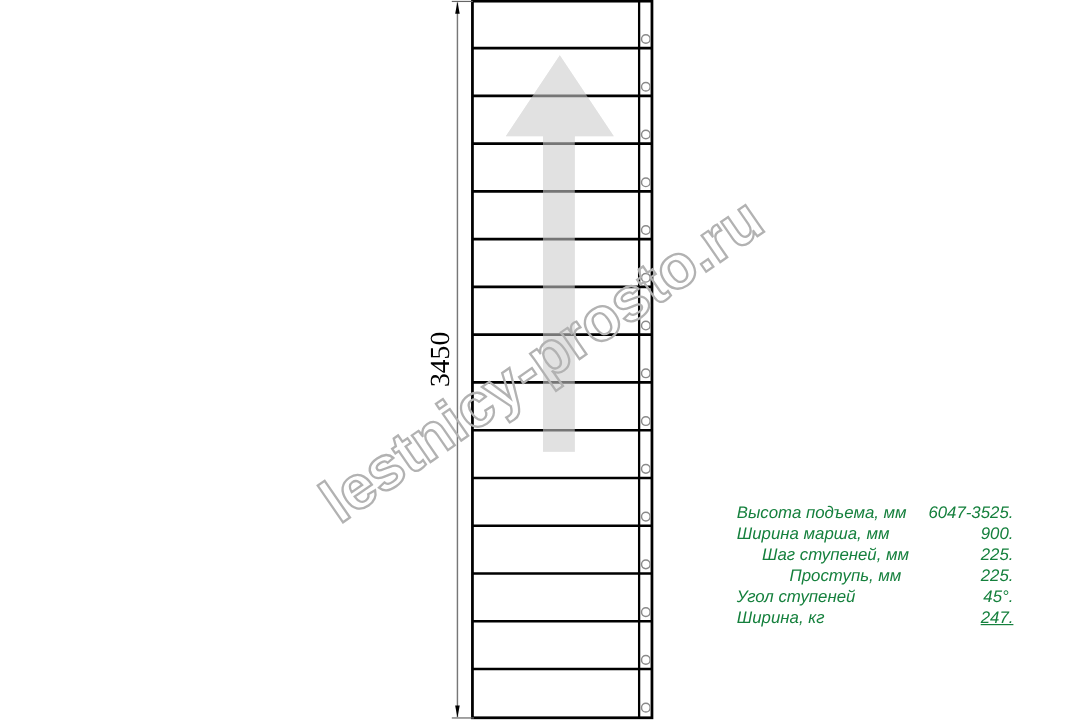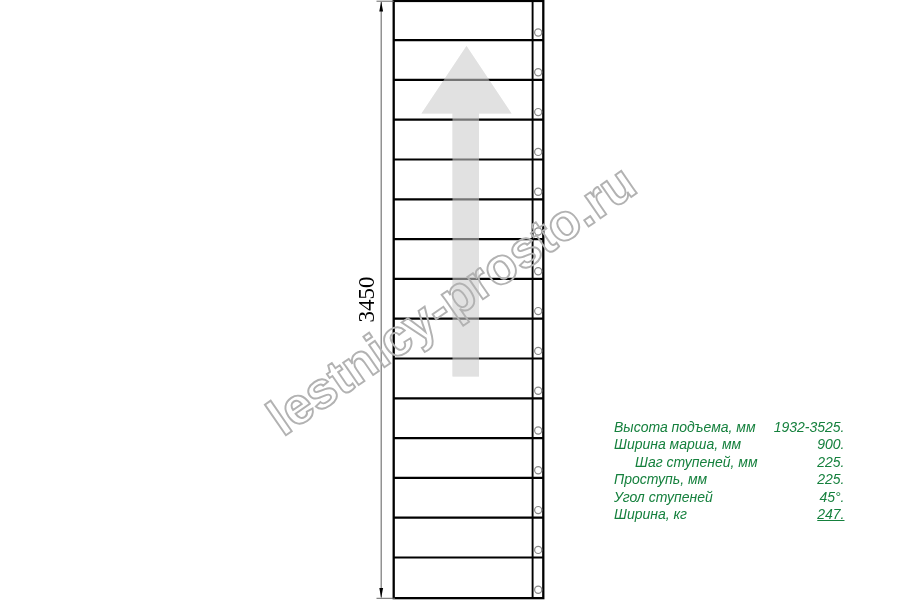--- a/index.html
+++ b/index.html
@@ -67,25 +67,25 @@
   <path d="M381.2,598 L383.1,588 L379.3,588 Z" fill="#000000"></path>
 
   <text x="0" y="0" transform="translate(374,322.5) rotate(-90)" font-family="Liberation Serif, serif" font-size="23" fill="#000000">3450</text>
 
   <text x="0" y="0" transform="translate(283,437.2) rotate(-34.6)" font-family="Liberation Sans, sans-serif" font-size="51.3" font-weight="bold" fill="none" stroke="#b2b2b2" stroke-width="1.9">lestnicy-prosto.ru</text>
 </svg>
 
 
 <div style="position:absolute;left:614px;top:419px;width:230.5px;font-style:italic;font-size:14px;line-height:17.45px;color:#15803d;">
 
-  <div style="position:relative;"><span>Высота подъема, мм</span><span style="position:absolute;right:0;">1932-3525.</span></div>
+  <div style="position:relative;"><span>Высота подъема, мм</span><span style="position:absolute;right:0;">6047-3525.</span></div>
 
   <div style="position:relative;"><span>Ширина марша, мм</span><span style="position:absolute;right:0;">900.</span></div>
 
   <div style="position:relative;margin-left:21px;"><span>Шаг ступеней, мм</span><span style="position:absolute;right:0;">225.</span></div>
 
-  <div style="position:relative;"><span>Проступь, мм</span><span style="position:absolute;right:0;">225.</span></div>
+  <div style="position:relative;margin-left:44px;"><span>Проступь, мм</span><span style="position:absolute;right:0;">225.</span></div>
 
   <div style="position:relative;"><span>Угол ступеней</span><span style="position:absolute;right:0;">45°.</span></div>
 
   <div style="position:relative;"><span>Ширина, кг</span><span style="position:absolute;right:0;text-decoration:underline;">247.</span></div>
 </div>
 </div>
 
 </body></html>

